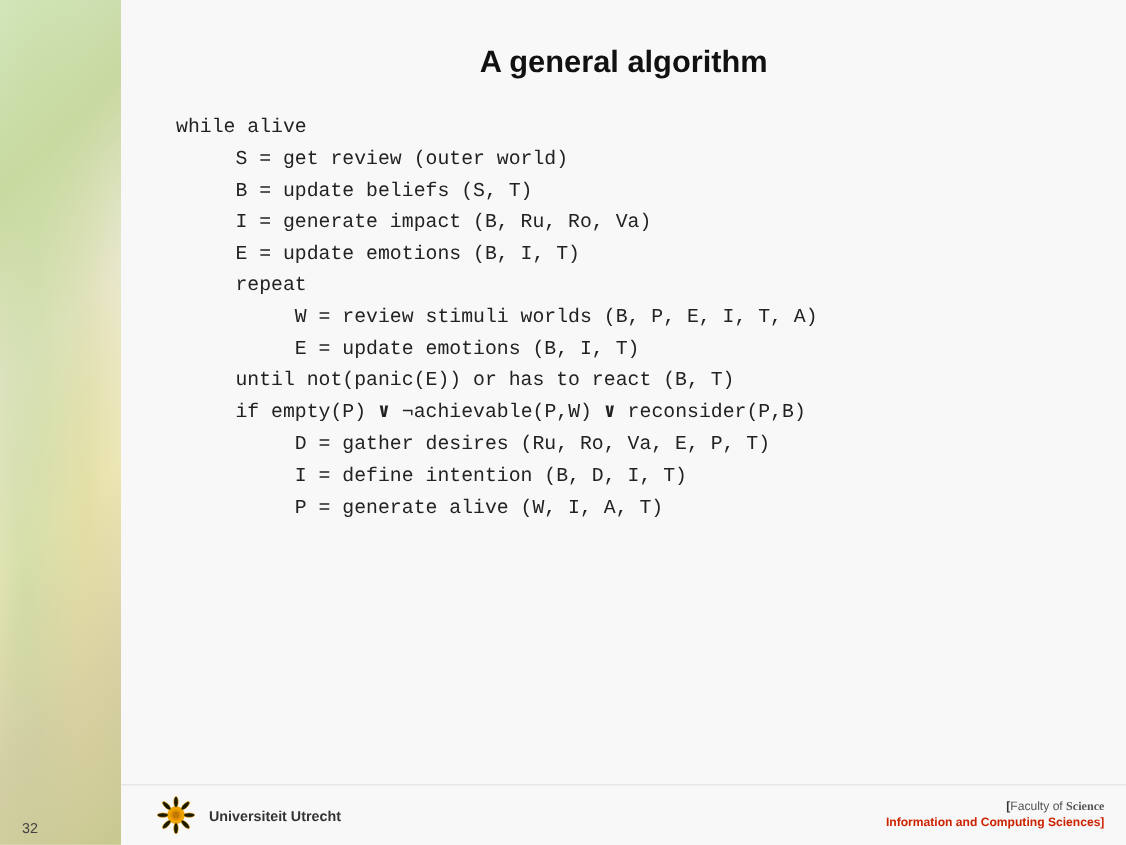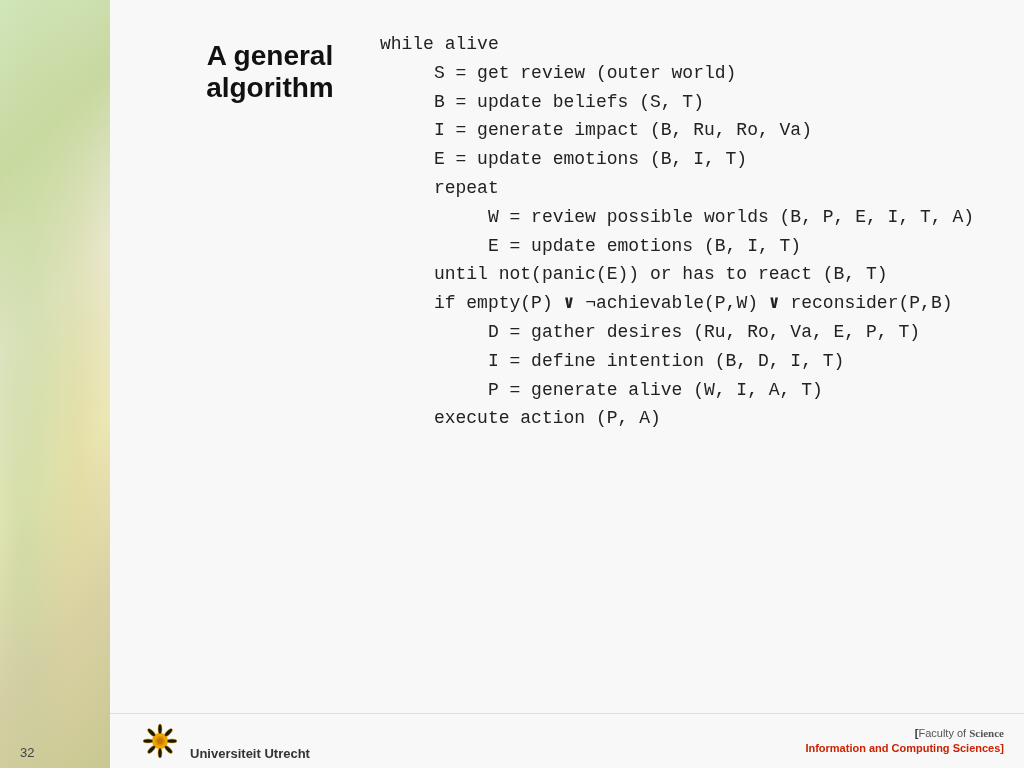--- a/index.html
+++ b/index.html
@@ -46,20 +46,21 @@
     
     .main-content {
       position: absolute;
       left: 110px;
       top: 0;
       right: 0;
       bottom: 0;
       background: #f8f8f8;
       padding: 30px 50px 60px 50px;
       display: flex;
+      flex-direction: column;
     }
 
     
     .slide-title {
       text-align: center;
       font-size: 28px;
       font-weight: bold;
       color: #111;
       margin-bottom: 30px;
       margin-top: 10px;
@@ -89,21 +90,21 @@
       background: #f8f8f8;
       display: flex;
       align-items: center;
       justify-content: space-between;
       padding: 0 20px 0 30px;
       border-top: 1px solid #e0e0e0;
     }
 
     .logo-area {
       display: flex;
-      align-items: flex-end;
+      align-items: center;
       gap: 10px;
     }
 
     .logo-sun {
       width: 40px;
       height: 40px;
     }
 
     .university-name {
       font-size: 13px;
@@ -162,28 +163,27 @@
 
     <h1 class="slide-title">A general algorithm</h1>
 
     <div class="code-block">
       <span class="code-line">while alive</span>
       <span class="code-line">     S = get review (outer world)</span>
       <span class="code-line">     B = update beliefs (S, T)</span>
       <span class="code-line">     I = generate impact (B, Ru, Ro, Va)</span>
       <span class="code-line">     E = update emotions (B, I, T)</span>
       <span class="code-line">     repeat</span>
-      <span class="code-line">          W = review possible worlds (B, P, E, I, T, A)</span>
+      <span class="code-line">          W = review stimuli worlds (B, P, E, I, T, A)</span>
       <span class="code-line">          E = update emotions (B, I, T)</span>
       <span class="code-line">     until not(panic(E)) or has to react (B, T)</span>
       <span class="code-line">     if empty(P) <b>∨</b> ¬achievable(P,W) <b>∨</b> reconsider(P,B)</span>
       <span class="code-line">          D = gather desires (Ru, Ro, Va, E, P, T)</span>
       <span class="code-line">          I = define intention (B, D, I, T)</span>
       <span class="code-line">          P = generate alive (W, I, A, T)</span>
-      <span class="code-line">     execute action (P, A)</span>
     </div>
 
   </div>
 
   <div class="bottom-bar">
     <div class="logo-area">
 
       <svg class="logo-sun" viewBox="0 0 40 40" xmlns="http://www.w3.org/2000/svg">
         <circle cx="20" cy="20" r="8" fill="#f0a000"></circle>
 

